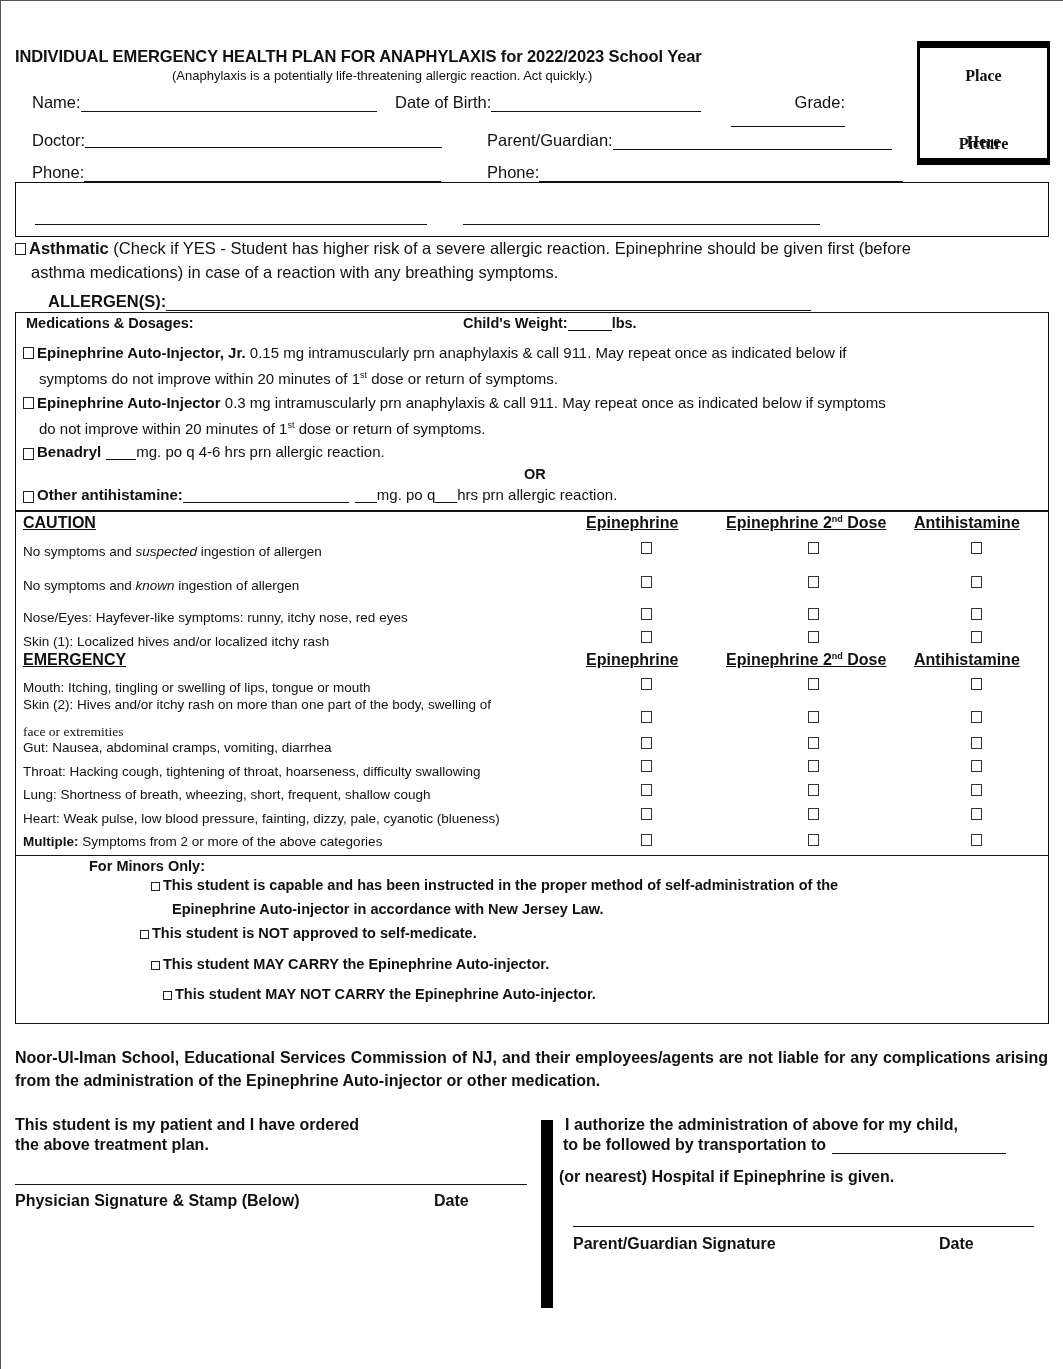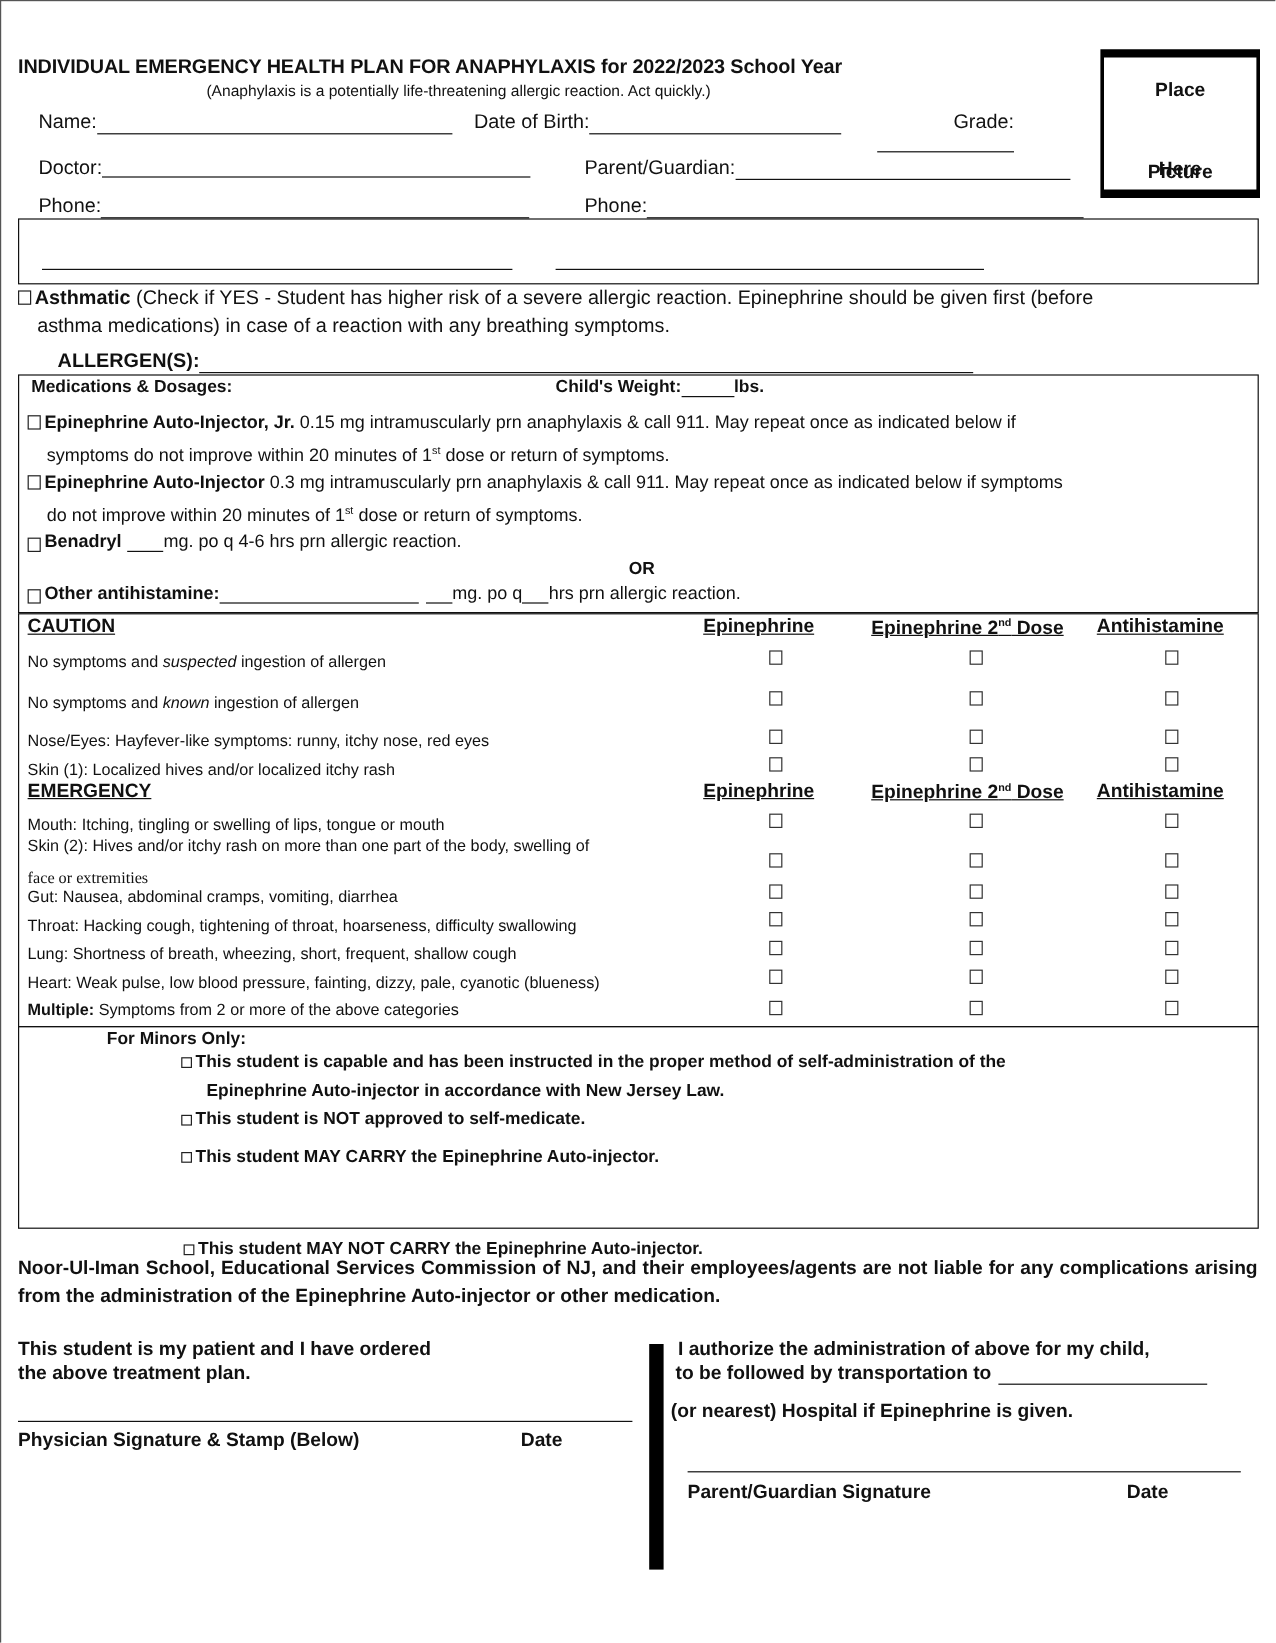--- a/index.html
+++ b/index.html
@@ -6,21 +6,21 @@
   html, body { width: 1063px; height: 1369px; background: #ffffff; overflow: hidden; }
   body { position: relative; font-family: "Liberation Sans", sans-serif; color: #111; }
   .page-edge { position: absolute; left: 0; top: 0; width: 1063px; height: 1369px; border-left: 1px solid #555; border-top: 1px solid #555; }
   .abs { position: absolute; }
   .bold { font-weight: bold; }
   .title { left: 15px; top: 47px; font-size: 16.5px; font-weight: bold; letter-spacing: -0.1px; white-space: nowrap; }
   .subtitle { left: 172px; top: 68px; font-size: 13px; white-space: nowrap; }
   .field { font-size: 16.5px; white-space: nowrap; display: flex; align-items: flex-end; margin-left: 17px; }
   .line { display: inline-block; border-bottom: 1px solid #111; height: 15px; }
   .photo { left: 917px; top: 41px; width: 133px; height: 124px; border: 3px solid #000; border-top-width: 7px; border-bottom-width: 7px; text-align: center; font-weight: bold; font-size: 16px; }
-  .photo div { position: absolute; left: 0; right: 0; }
+  .photo div { position: absolute; left: 0; right: 0; font-family: Liberation Serif, serif; }
   .box { border: 1px solid #111; }
   .chk { display: inline-block; width: 11px; height: 12px; border: 1px solid #222; vertical-align: -1px; margin-right: 3px; background: #fff; }
   .chk.small { width: 9px; height: 9px; }
   .gridchk { position: absolute; width: 11px; height: 12px; border: 1px solid #333; }
   .med { font-size: 15px; white-space: nowrap; left: 23px; }
   .hdr { font-size: 16px; font-weight: bold; text-decoration: underline; white-space: nowrap; }
   .sym { left: 23px; font-size: 13.5px; white-space: nowrap; }
   .minor { font-size: 14.5px; font-weight: bold; white-space: nowrap; }
   .disclaimer { left: 15px; top: 1046px; width: 1033px; font-size: 16px; font-weight: bold; line-height: 23px; text-align: justify; text-align-last: left; }
   .sig { font-size: 16px; font-weight: bold; white-space: nowrap; }
@@ -187,27 +187,27 @@
 <span class="gridchk" style="left:641px; top:834px;"></span>
 <span class="gridchk" style="left:808px; top:834px;"></span>
 <span class="gridchk" style="left:971px; top:834px;"></span>
 
 <div class="abs box" style="left:15px; top:855px; width:1034px; height:169px;"></div>
 <div class="abs minor" style="left:89px; top:858px;">For Minors Only:</div>
 <div class="abs minor" style="left:151px; top:877px;">
   <span class="chk small"></span><span>This student is capable and has been instructed in the proper method of self-administration of the</span>
 </div>
 <div class="abs minor" style="left:172px; top:901px;">Epinephrine Auto-injector in accordance with New Jersey Law.</div>
-<div class="abs minor" style="left:151px; top:925px;">
+<div class="abs minor" style="left:140px; top:925px;">
   <span class="chk small"></span><span>This student is NOT approved to self-medicate.</span>
 </div>
 <div class="abs minor" style="left:151px; top:956px;">
   <span class="chk small"></span><span>This student MAY CARRY the Epinephrine Auto-injector.</span>
 </div>
-<div class="abs minor" style="left:153px; top:986px;margin-top:47px;">
+<div class="abs minor" style="left:163px; top:986px;">
   <span class="chk small"></span><span>This student MAY NOT CARRY the Epinephrine Auto-injector.</span>
 </div>
 
 <div class="abs disclaimer">Noor-Ul-Iman School, Educational Services Commission of NJ, and their employees/agents are not liable for any complications arising from the administration of the Epinephrine Auto-injector or other medication.</div>
 
 <div class="abs sig" style="left:15px; top:1116px;">This student is my patient and I have ordered</div>
 <div class="abs sig" style="left:15px; top:1136px;">the above treatment plan.</div>
 <span class="abs line" style="left:15px; top:1170px; width:512px;"></span>
 <div class="abs sig" style="left:15px; top:1192px;">Physician Signature &amp; Stamp (Below)</div>
 <div class="abs sig" style="left:434px; top:1192px;">Date</div>

